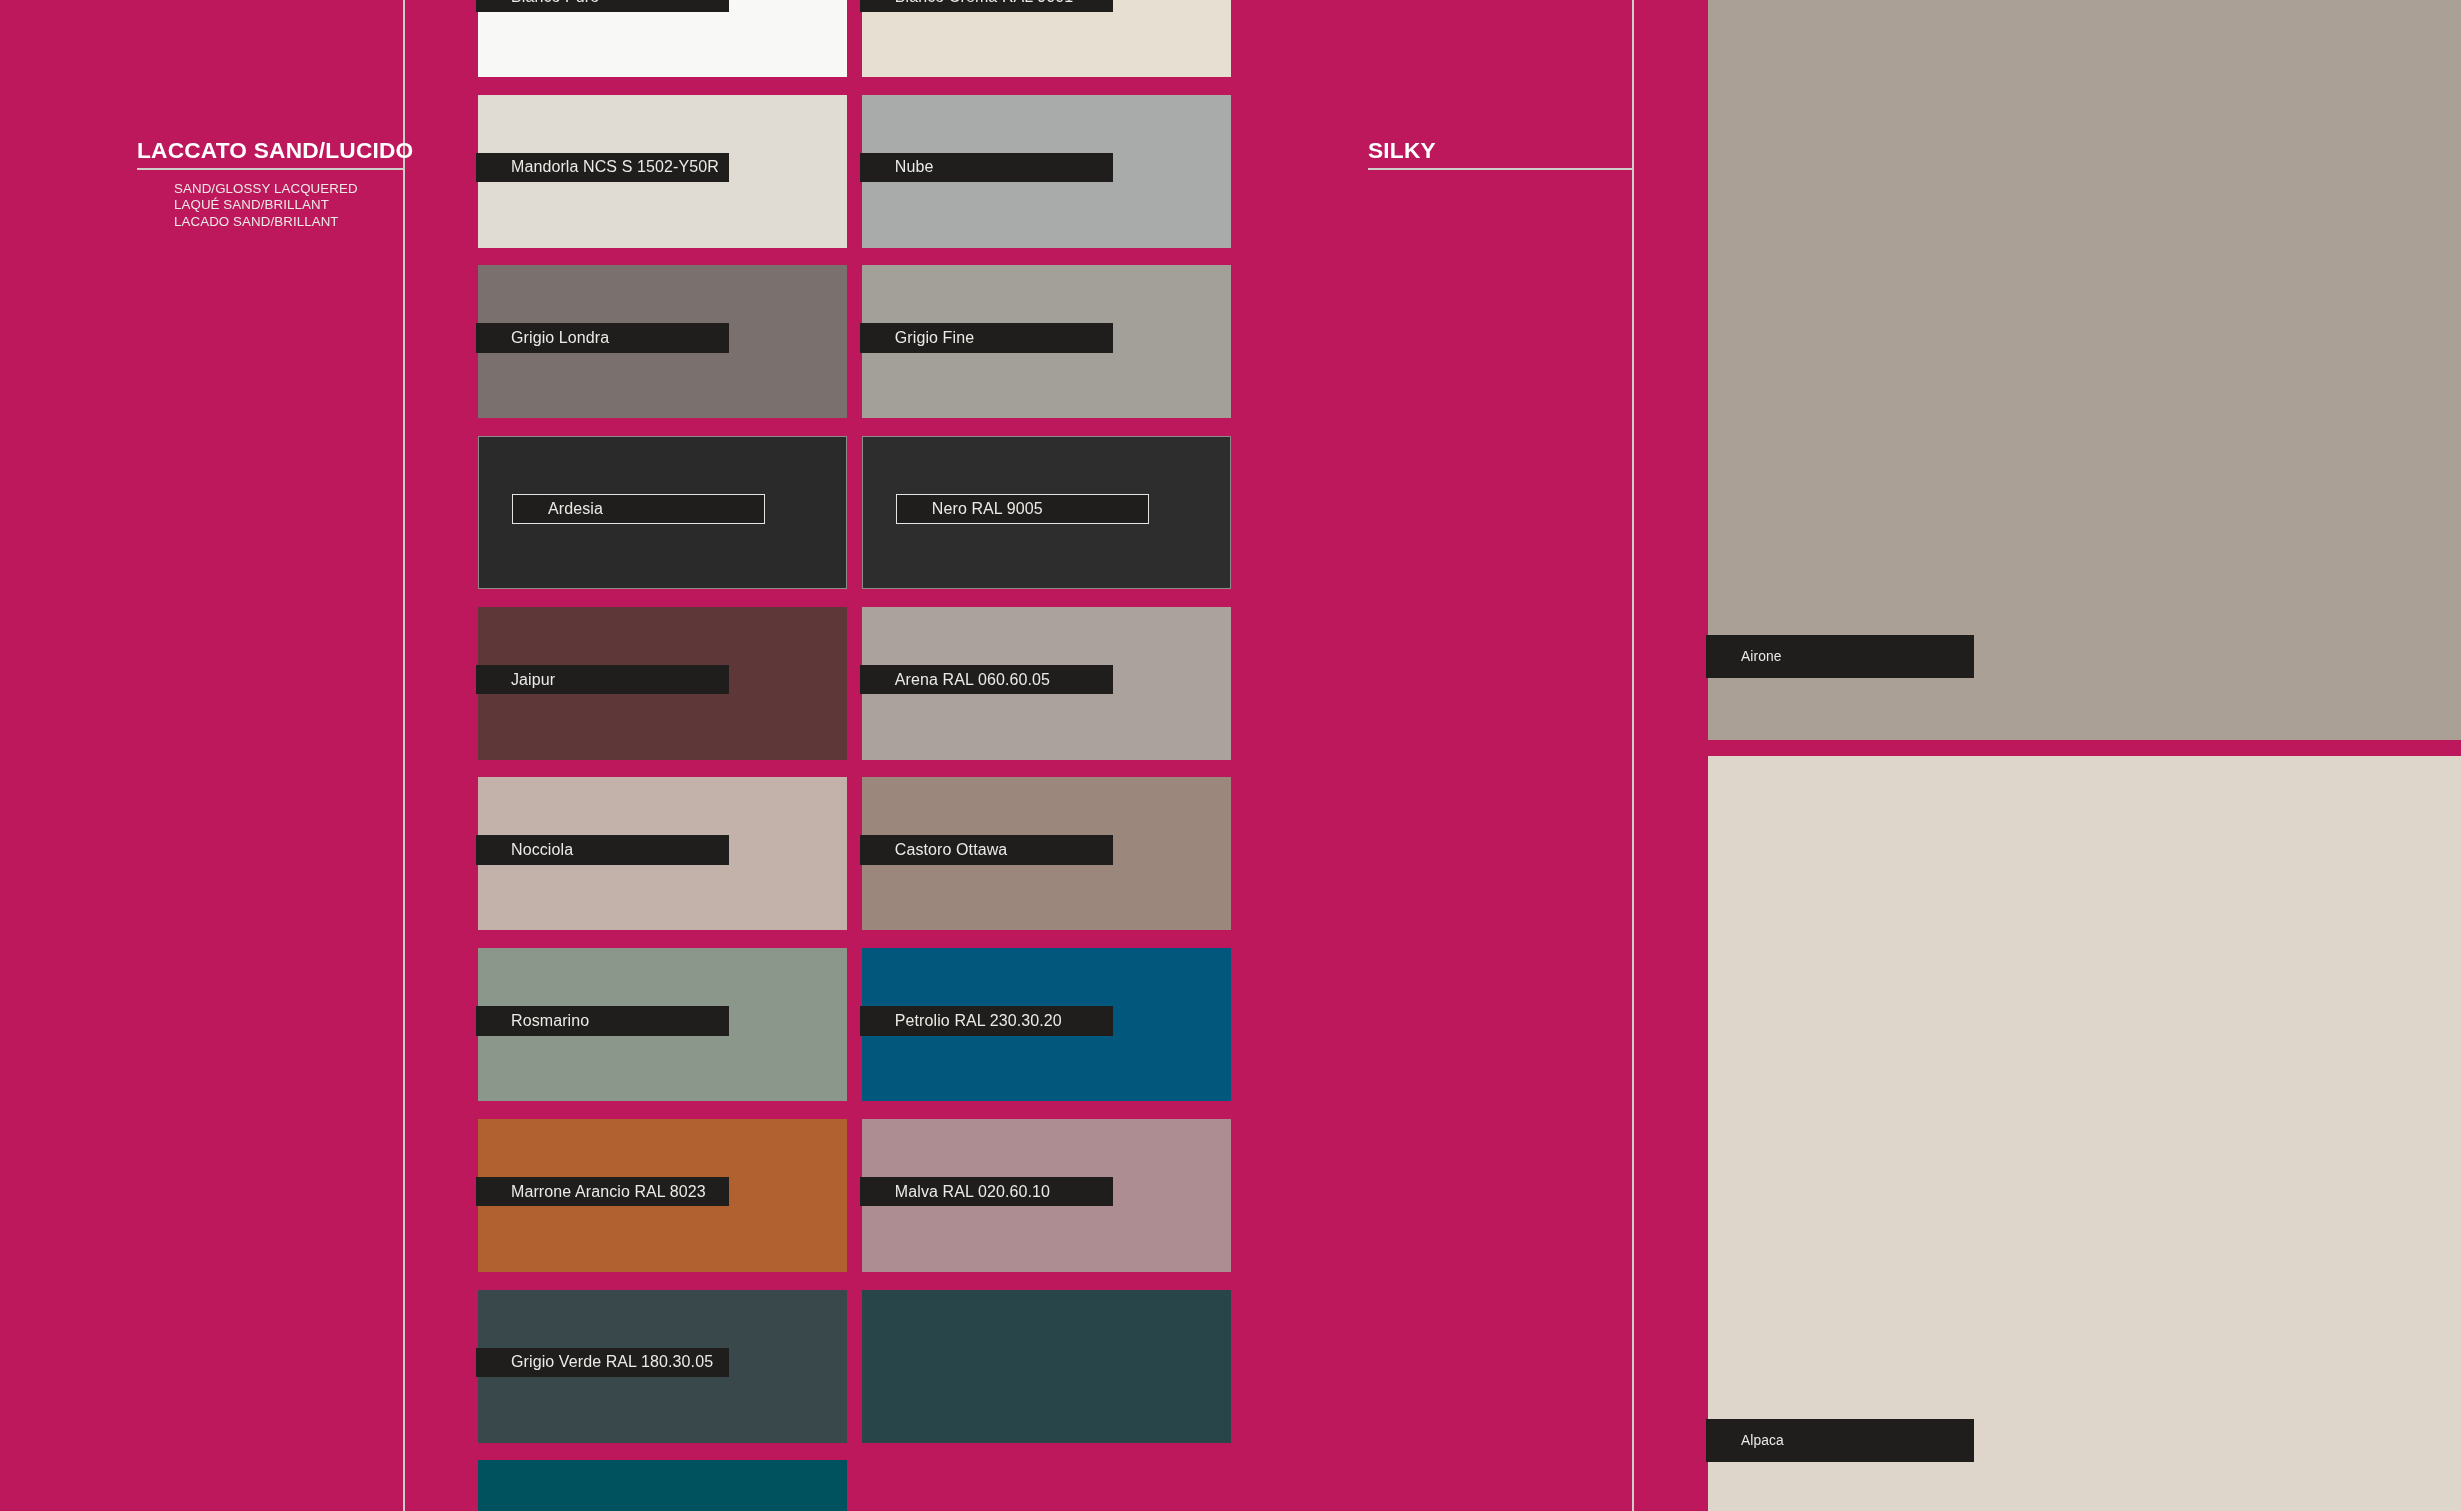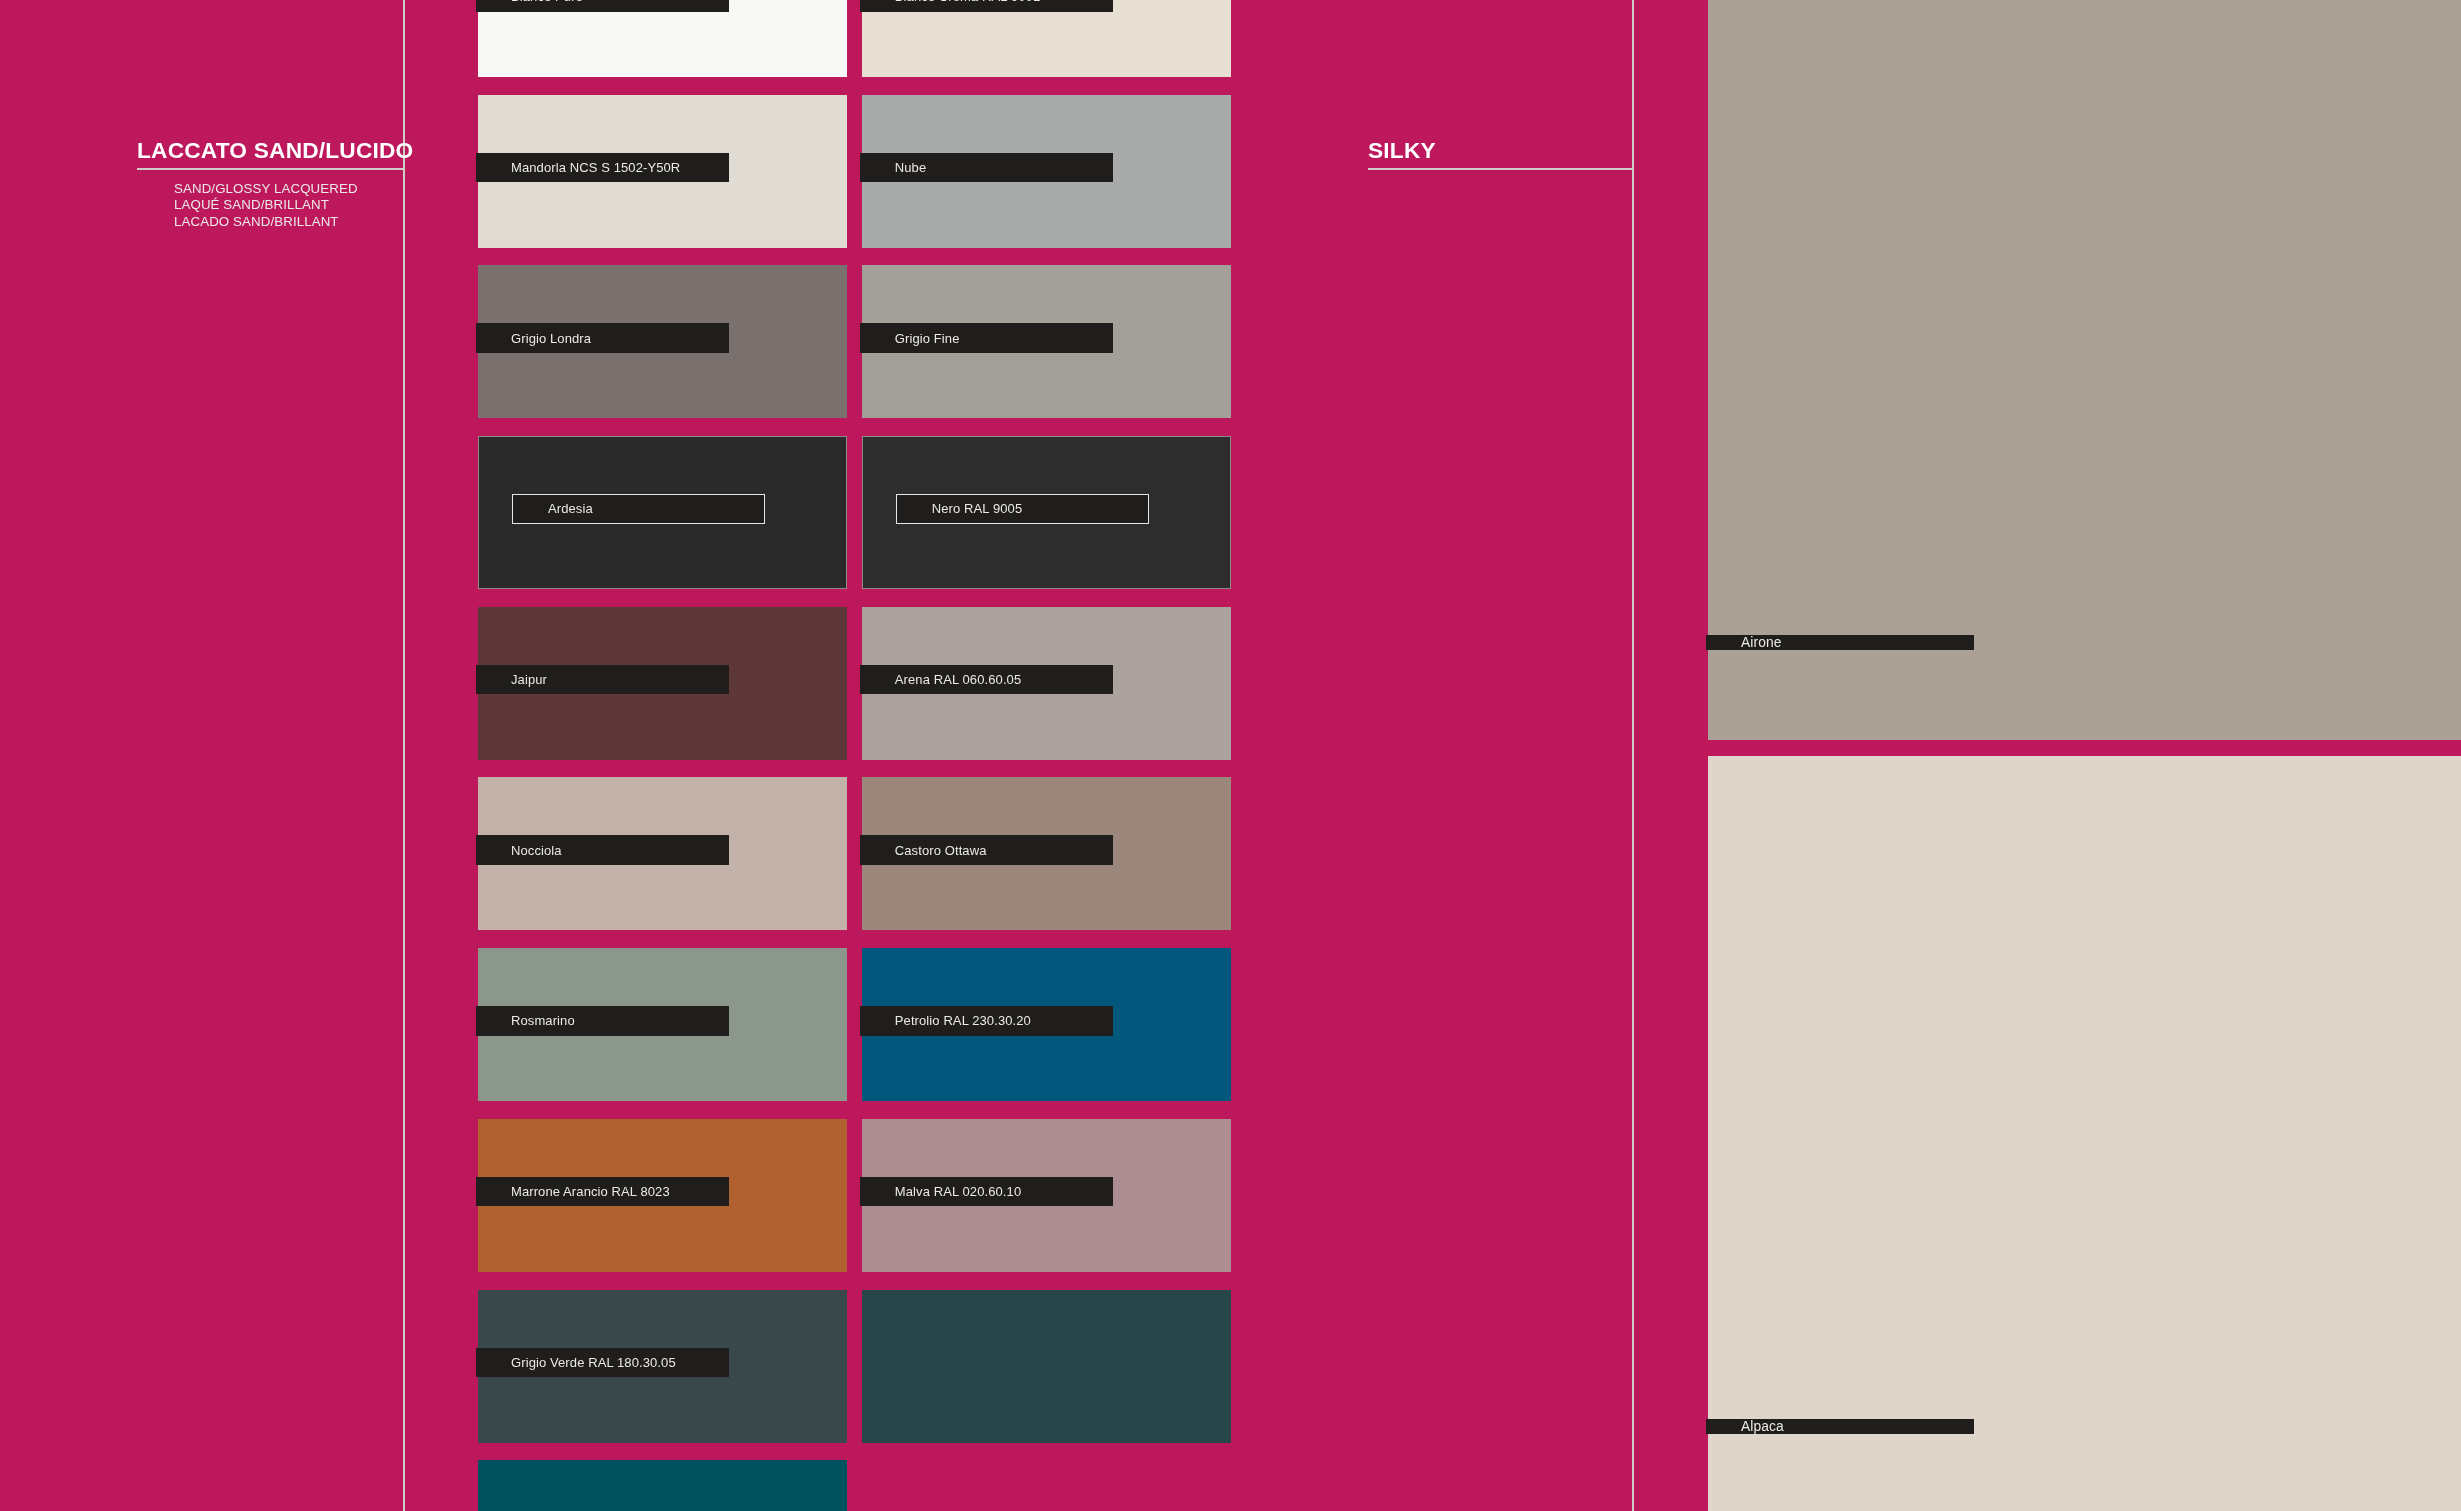--- a/index.html
+++ b/index.html
@@ -102,21 +102,21 @@
     background: #1f1e1c;
     display: flex;
     align-items: center;
   }
   .swatch.outlined .label {
     border: 1px solid #e5e5e5;
     margin-left: 36px;
   }
   .swatch .label span {
     color: #eceae6;
-    font-size: 13px;
+    font-size: 16px;
     letter-spacing: 0.1px;
     white-space: nowrap;
     padding-left: 35px;
   }
 
   
   .silky-col {
     position: absolute;
     left: 1708px;
     top: -27.6px;
@@ -130,21 +130,21 @@
   }
   .big-swatch .chip {
     position: absolute;
     inset: 0;
   }
   .big-swatch .label {
     position: absolute;
     left: -2px;
     top: 663px;
     width: 268px;
-    height: 15px;
+    height: 43px;
     background: #1f1e1c;
     display: flex;
     align-items: center;
   }
   .big-swatch .label span {
     color: #eceae6;
     font-size: 13.8px;
     letter-spacing: 0.1px;
     white-space: nowrap;
     padding-left: 35px;

